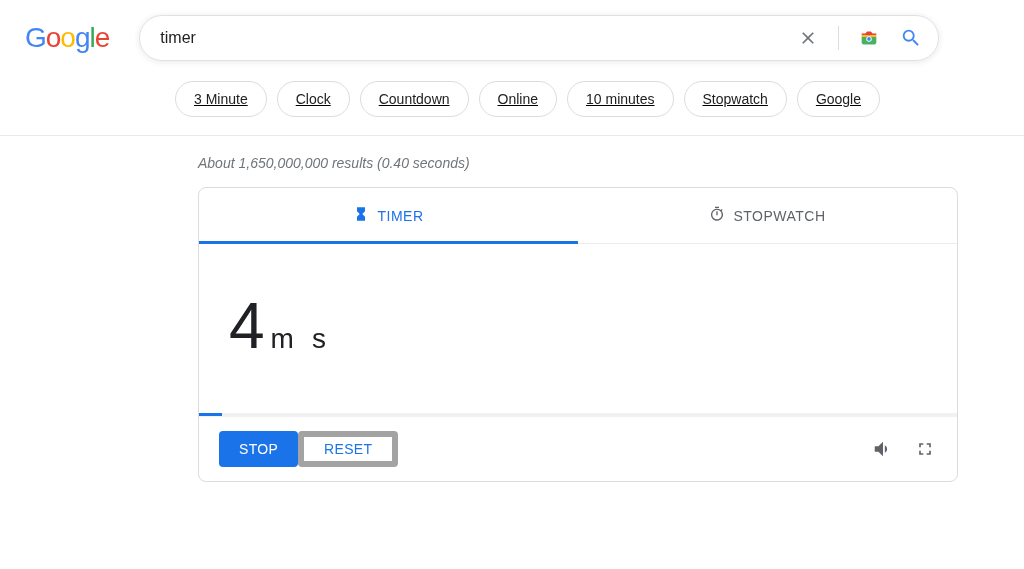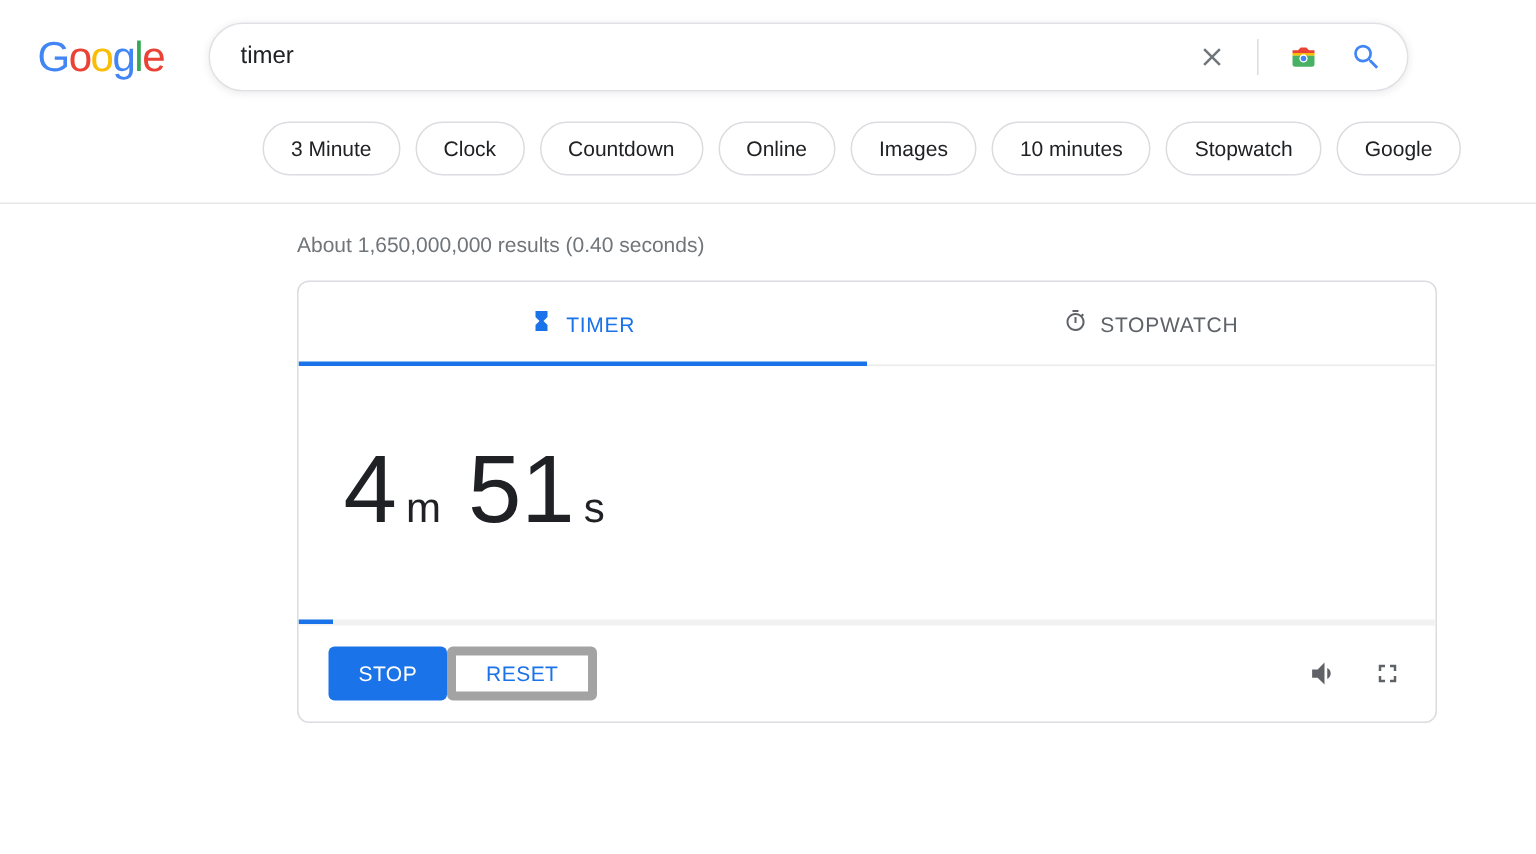--- a/index.html
+++ b/index.html
@@ -45,37 +45,39 @@
       color: #202124;
     }
     .sb-icons { display: flex; align-items: center; gap: 18px; }
     .sb-icon { display: flex; align-items: center; justify-content: center; width: 24px; height: 24px; cursor: pointer; }
     .sb-divider { width: 1px; height: 24px; background: #dadce0; }
     .chips-row {
       display: flex;
       gap: 10px;
       padding: 10px 0 18px 175px;
       overflow: hidden;
+      text-decoration: underline;
     }
     .chip {
       border: 1px solid #dadce0;
       border-radius: 20px;
       padding: 9px 18px;
       font-size: 14px;
       color: #202124;
       white-space: nowrap;
       cursor: pointer;
       background: #fff;
     }
     .hr { border-bottom: 1px solid #e8e8e8; }
     .results-area { padding: 15px 0 0 198px; width: 960px; }
     .result-stats {
       font-size: 14px;
       color: #70757a;
       margin: 4px 0 16px 0;
+      font-style: italic;
     }
     .card {
       border: 1px solid #dadce0;
       border-radius: 8px;
       width: 760px;
       overflow: hidden;
     }
     .tabs { display: flex; border-bottom: 1px solid #ebebeb; }
     .tab {
       flex: 1;
@@ -191,21 +193,20 @@
       </div>
     </div>
   </div>
 </div>
 
 <div class="chips-row">
   <div class="chip">3 Minute</div>
   <div class="chip">Clock</div>
   <div class="chip">Countdown</div>
   <div class="chip">Online</div>
-  <div class="chip">Images</div>
   <div class="chip">10 minutes</div>
   <div class="chip">Stopwatch</div>
   <div class="chip">Google</div>
 </div>
 
 <div class="hr"></div>
 
 <div class="results-area">
   <div class="result-stats">About 1,650,000,000 results (0.40 seconds)</div>
 
@@ -226,21 +227,20 @@
             </svg>
         </span>
         <span>STOPWATCH</span>
       </div>
     </div>
 
     <div class="timer-body">
       <div class="time-display">
         <span class="time-num">4</span>
         <span class="time-unit">m</span>
-        <span class="time-num">51</span>
         <span class="time-unit">s</span>
       </div>
     </div>
 
     <div class="progress">
       <div class="progress-fill"></div>
     </div>
 
     <div class="controls">
       <button class="btn btn-primary">STOP</button>

